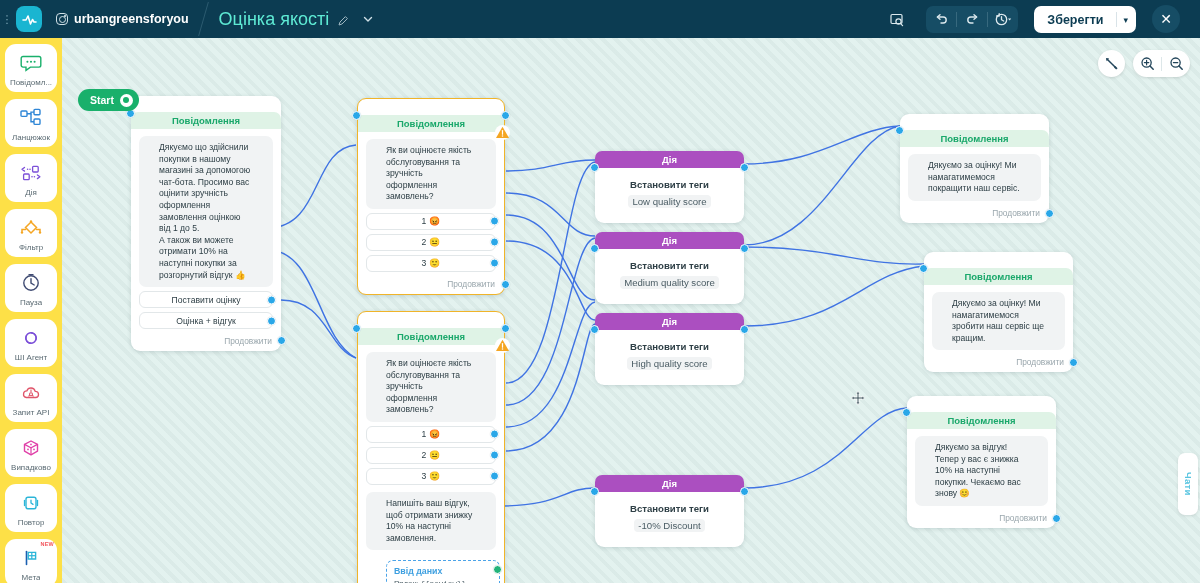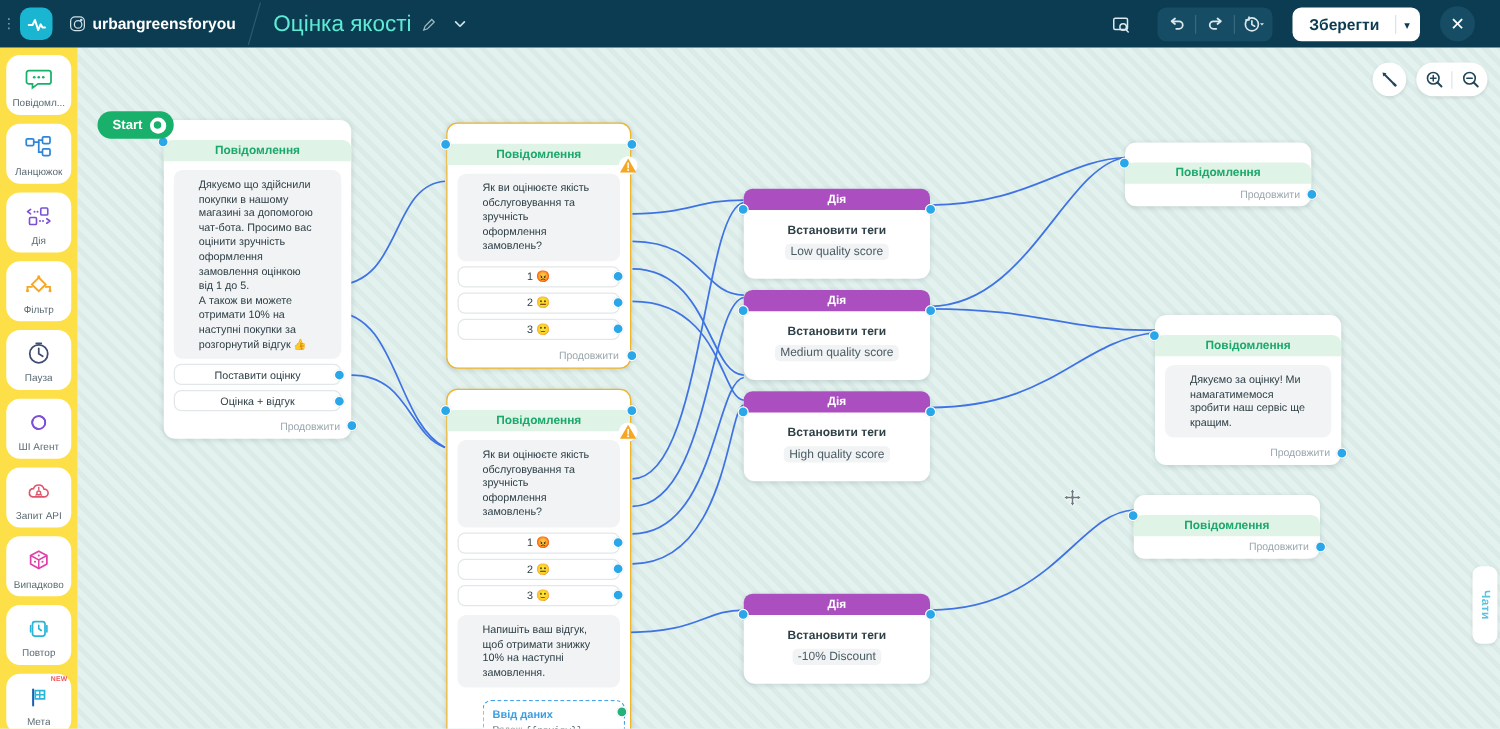--- a/index.html
+++ b/index.html
@@ -613,20 +613,23 @@
         <div class="node-head head-act">Дія</div>
         <div class="act-body">
           <div class="act-title">Встановити теги</div>
           <div class="act-tag">-10% Discount</div>
         </div>
       </div>
 
       <div class="node" style="left:838px; top:76px; width:149px;">
         <div class="port" style="left:-5px; top:12px;"></div>
         <div class="node-head head-msg">Повідомлення</div>
+        <div class="node-body">
+          <div class="msg-bubble">Дякуємо за оцінку! Ми намагатимемося покращити наш сервіс.</div>
+        </div>
         <div class="node-foot">
           <span>Продовжити</span>
         </div>
         <div class="port" style="right:-5px; bottom:5px;"></div>
       </div>
 
       <div class="node" style="left:862px; top:214px; width:149px;">
         <div class="port" style="left:-5px; top:12px;"></div>
         <div class="node-head head-msg">Повідомлення</div>
         <div class="node-body">
@@ -634,20 +637,23 @@
         </div>
         <div class="node-foot">
           <span>Продовжити</span>
         </div>
         <div class="port" style="right:-5px; bottom:5px;"></div>
       </div>
 
       <div class="node" style="left:845px; top:358px; width:149px;">
         <div class="port" style="left:-5px; top:12px;"></div>
         <div class="node-head head-msg">Повідомлення</div>
+        <div class="node-body">
+          <div class="msg-bubble">Дякуємо за відгук! Тепер у вас є знижка 10% на наступні покупки. Чекаємо вас знову 😊</div>
+        </div>
         <div class="node-foot">
           <span>Продовжити</span>
         </div>
         <div class="port" style="right:-5px; bottom:5px;"></div>
       </div>
 
       <div class="move-cursor">
         <svg width="16" height="16" viewBox="0 0 16 16">
             <path d="M8 1 L10 4 H9 V7 H12 V6 L15 8 L12 10 V9 H9 V12 H10 L8 15 L6 12 H7 V9 H4 V10 L1 8 L4 6 V7 H7 V4 H6 Z" fill="#6b7b82" stroke="#fff" stroke-width=".7"></path>
           </svg>

